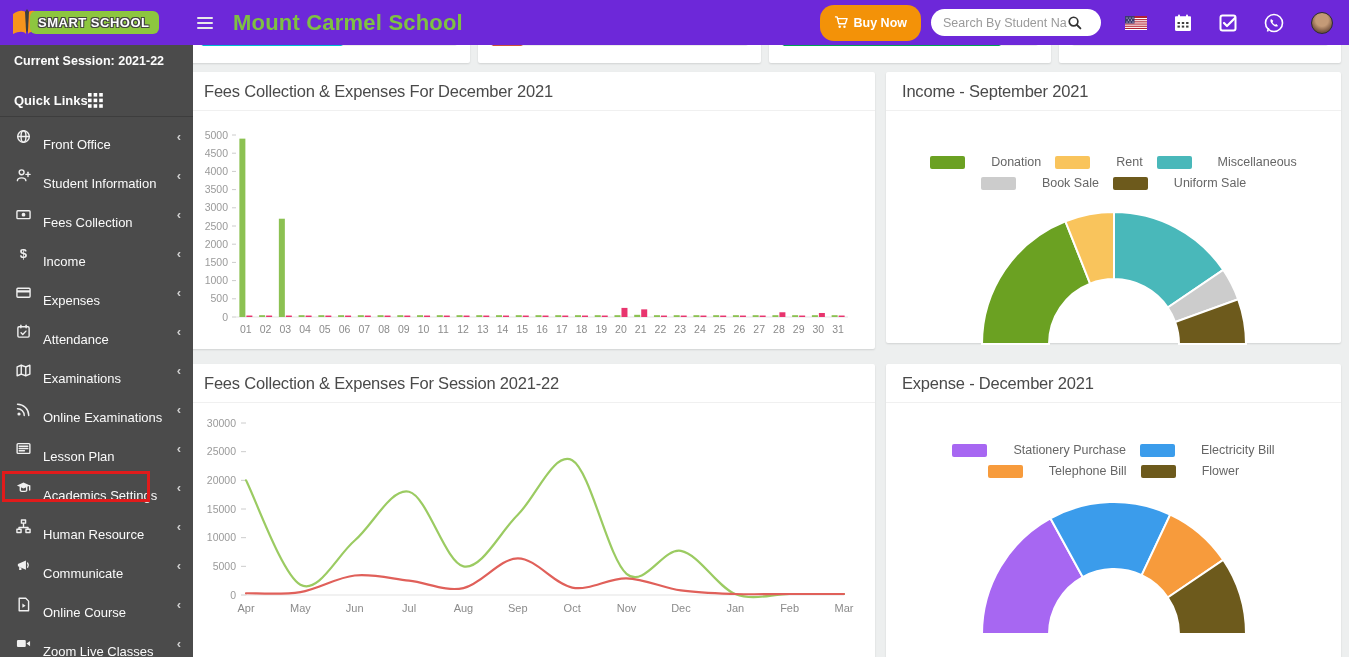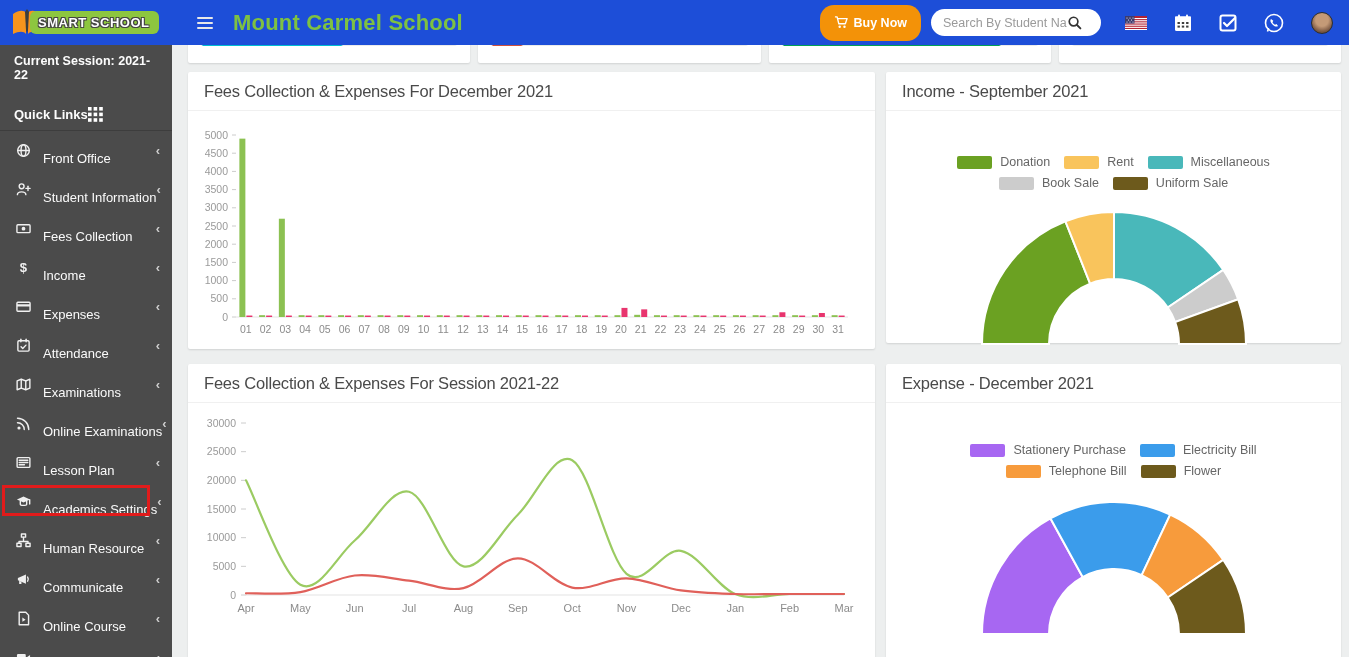--- a/index.html
+++ b/index.html
@@ -1,21 +1,21 @@
 <!DOCTYPE html>
 <html><head>
 <meta charset="utf-8">
 <style>
   * { margin:0; padding:0; box-sizing:border-box; }
   html,body { width:1349px; height:657px; overflow:hidden;
     font-family:"Liberation Sans", sans-serif; background:#edefef; }
 
   
   .header { position:fixed; top:0; left:0; width:1349px; height:45px;
-    background:#1d4ed8; display:flex; align-items:center; z-index:30; }
+    background:#6d28d9; display:flex; align-items:center; z-index:30; }
   .logo-zone { width:181px; height:45px; display:flex; align-items:center; padding-left:10px; }
   .logo-pill { background:#8dc63f; border-radius:6px; padding:4px 10px 4px 8px;
     color:#fff; font-weight:800; font-size:13px; letter-spacing:.5px;
     text-shadow:-1px -1px 0 #444, 1px -1px 0 #444, -1px 1px 0 #444, 1px 1px 0 #444;
     margin-left:-14px; }
   .hamburger { margin-left:16px; width:16px; cursor:pointer; }
   .hamburger span { display:block; height:2px; background:#e8e8e8; margin:3px 0; border-radius:1px;}
   .page-title { margin-left:20px; color:#7ec142; font-size:22px; font-weight:700; letter-spacing:.2px; }
   .header-spacer { flex:1; }
   .buy-now { display:flex; align-items:center; gap:6px; background:#f39208; border:none;
@@ -26,21 +26,21 @@
   .search-box input { border:none; outline:none; width:124px; font-size:12.5px;
     color:#555; font-family:inherit; background:transparent; }
   .search-box input::placeholder { color:#9a9a9a; }
   .hicons { display:flex; align-items:center; gap:27px; margin:0 16px 0 24px; }
   .hicon { cursor:pointer; display:flex; align-items:center; }
   .avatar { width:22px; height:22px; border-radius:50%;
     background:radial-gradient(circle at 50% 35%, #c49a77 0 38%, #7d5a44 70%, #4e3a2e 100%);
     border:1px solid #2e2e2e; }
 
   
-  .sidebar { position:fixed; left:0; top:45px; width:172px; height:612px;
+  .sidebar { position:fixed; left:0; top:45px; width:193px; height:612px;
     background:#4b4b4b; color:#fff; z-index:20; }
   .session-block { padding:9px 14px 8px 14px; border-bottom:1px solid rgba(0,0,0,.18); }
   .session-label { font-size:12.5px; font-weight:700; color:#fdfdfd; margin-bottom:8px; }
   .quick-row { display:flex; align-items:center; justify-content:flex-start;margin-top:25px; }
   .quick-label { font-size:13px; font-weight:700; color:#fdfdfd; }
   .menu-item { position:relative; height:39px; display:flex; align-items:center;
     padding:0 12px 0 15px; cursor:pointer; }
   .mi-icon { width:17px; display:flex; justify-content:center; color:#f0f0f0; flex:none; }
   .mi-label { margin-left:11px; font-size:13px; font-weight:500; color:#fafafa; flex:1;
     white-space:nowrap;margin-top:16px; }
@@ -60,21 +60,21 @@
   .stat-track { margin-top:9px; height:5px; background:#ebebeb; border-radius:3px; overflow:hidden; }
   .stat-fill { height:100%; border-radius:3px; }
 
   .chart-grid { display:grid; grid-template-columns:687px 455px; gap:15px 11px; margin-top:9px; }
   .chart-card h2 { font-size:16.5px; font-weight:400; color:#4a4a4a; letter-spacing:-.2px;
     padding:10px 16px 9px 16px; border-bottom:1px solid #f0f0f0; }
   .chart-body { padding:6px 10px 0 6px; }
   .donut-wrap { display:flex; flex-direction:column; align-items:center; }
   .legend { display:flex; flex-wrap:wrap; justify-content:center; gap:7px 14px;
     max-width:400px; margin:0 auto; }
-  .legend-item { display:flex; align-items:center; gap:8px; }
+  .legend-item { display:flex; align-items:center; gap:26px; }
   .legend-swatch { width:35px; height:13px; border-radius:2px; display:inline-block; }
   .legend-label { font-size:12.5px; color:#666; white-space:nowrap; }
   svg text { font-family:"Liberation Sans", sans-serif; }
 </style>
 </head>
 <body>
 
 <header class="header">
   <div class="logo-zone">
     <svg width="34" height="30" viewBox="0 0 34 30">

